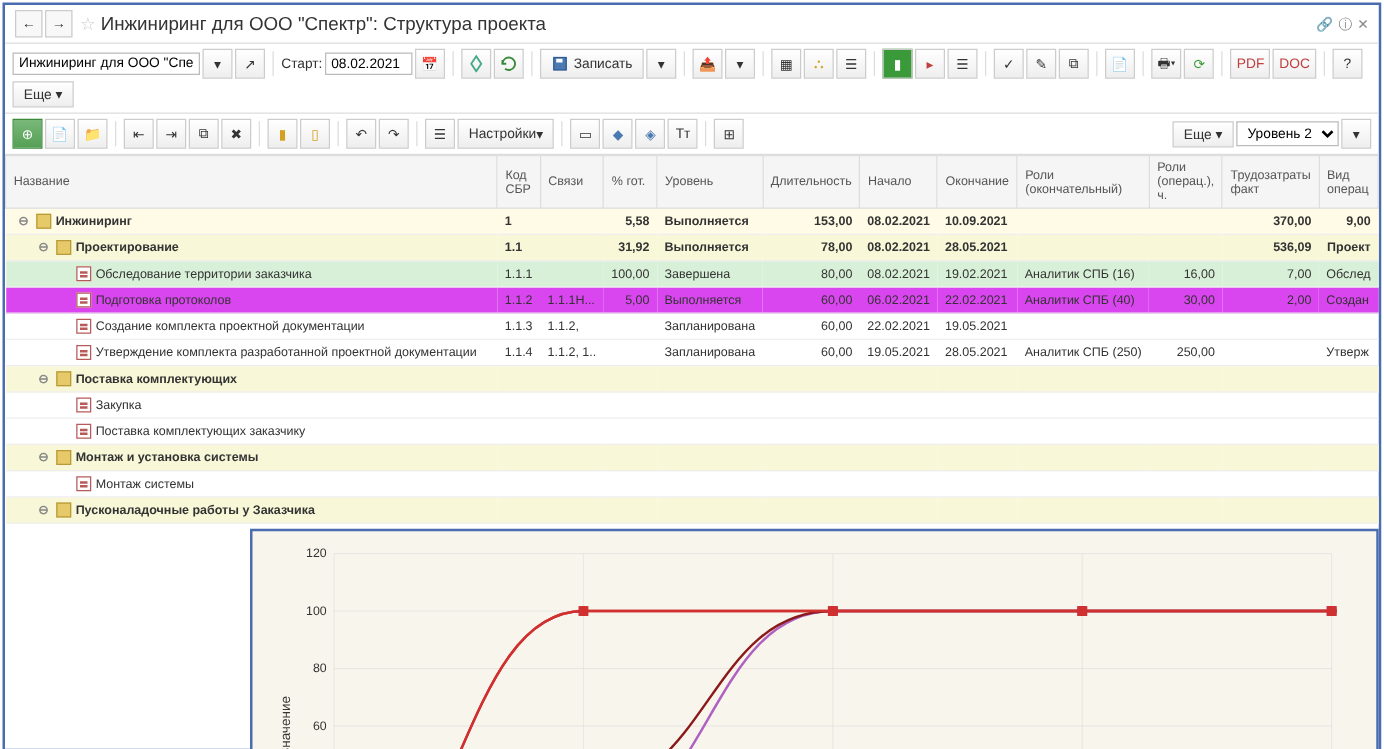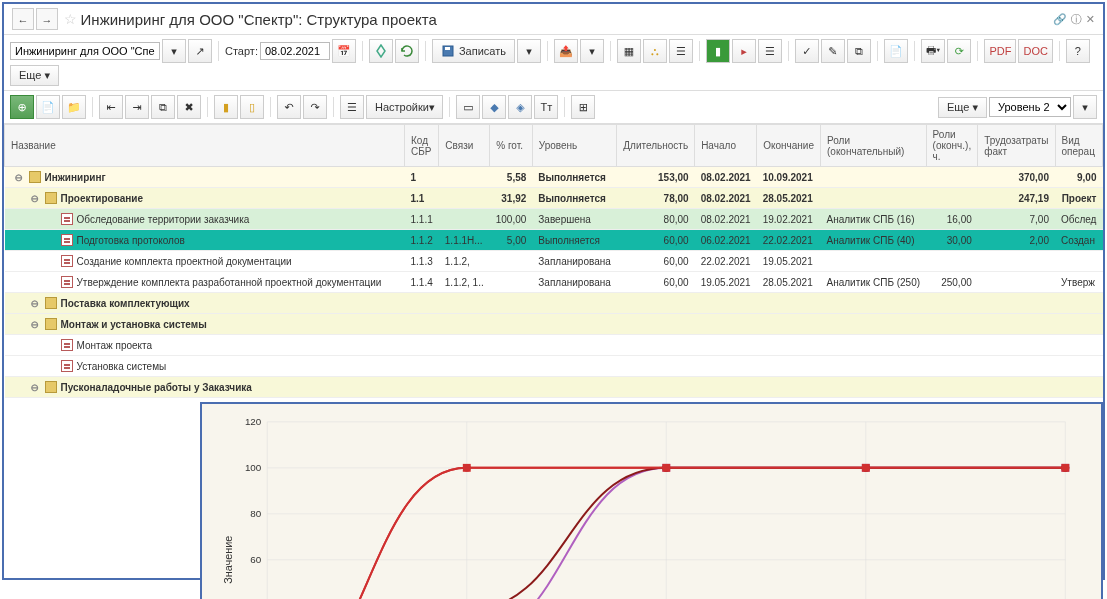--- a/index.html
+++ b/index.html
@@ -15,21 +15,21 @@
 .tb-btn { min-width: 24px; height: 24px; border: 1px solid #ccc; background: linear-gradient(#fff,#eee); display: inline-flex; align-items: center; justify-content: center; cursor: pointer; font-size: 11px; padding: 0 4px; }
 .tb-btn.green { background: linear-gradient(#7ab87a,#559f55); color: #fff; border-color: #3a8a3a; }
 .tb-sep { width: 1px; height: 20px; background: #ddd; margin: 0 4px; }
 .toolbar2 { display: flex; align-items: center; padding: 4px 6px; border-bottom: 1px solid #ddd; gap: 2px; }
 .table { width: 100%; border-collapse: collapse; }
 .table th { background: #f5f5f5; border: 1px solid #ddd; padding: 4px 6px; text-align: left; font-weight: normal; font-size: 10px; color: #555; }
 .table td { border-bottom: 1px solid #eee; padding: 4px 6px; font-size: 10px; white-space: nowrap; }
 .table tr.group0 { background: #fffbe6; font-weight: bold; }
 .table tr.group1 { background: #f8f8d8; font-weight: bold; }
 .table tr.done { background: #d8f0d8; }
-.table tr.active { background: #14b8a6; padding-left: 20px; }
+.table tr.active { background: #d946ef; padding-left: 20px; }
 .tree-cell { display: flex; align-items: center; gap: 4px; }
 .indent0 { padding-left: 4px; }
 .indent1 { padding-left: 20px; }
 .indent2 { padding-left: 36px; }
 .expander { width: 10px; color: #888; }
 .icon-folder { width: 12px; height: 12px; background: #e6c968; border: 1px solid #b89a3a; }
 .icon-task { width: 12px; height: 12px; background: #fff; border: 1px solid #b85a5a; position: relative; }
 .icon-task::after { content: ""; position: absolute; width: 6px; height: 2px; background: #b85a5a; top: 3px; left: 2px; box-shadow: 0 3px 0 #b85a5a; }
 .num { text-align: right; }
 .chart-panel { position: relative; border: 2px solid #4a6db0; margin: -180px 4px 4px 200px; background: #f8f5ed; padding: 8px; height: 355px; }
@@ -147,21 +147,21 @@
         <tr>
       <th style="width:400px">Название</th>
       <th>Код СБР</th>
       <th>Связи</th>
       <th>% гот.</th>
       <th>Уровень</th>
       <th>Длительность</th>
       <th>Начало</th>
       <th>Окончание</th>
       <th>Роли (окончательный)</th>
-      <th>Роли (оконч.), ч.</th>
+      <th>Роли (операц.), ч.</th>
       <th>Трудозатраты факт</th>
       <th>Вид операц</th>
     </tr>
       </thead>
     <tbody id="tbody">
         <tr class="group0">
           <td>
             <div class="tree-cell indent0">
               <span class="expander">⊖</span>
               <span class="icon-folder"></span>
@@ -190,21 +190,21 @@
           </td>
           <td>1.1</td>
           <td></td>
           <td class="num">31,92</td>
           <td>Выполняется</td>
           <td class="num">78,00</td>
           <td>08.02.2021</td>
           <td>28.05.2021</td>
           <td></td>
           <td class="num"></td>
-          <td class="num">247,19</td>
+          <td class="num">536,09</td>
           <td class="num">Проект</td>
         </tr>
         <tr class="done">
           <td>
             <div class="tree-cell indent2">
               <span class="expander"></span>
               <span class="icon-task"></span>
               <span>Обследование территории заказчика</span>
             </div>
           </td>
@@ -293,20 +293,60 @@
           <td class="num"></td>
           <td></td>
           <td class="num"></td>
           <td></td>
           <td></td>
           <td></td>
           <td class="num"></td>
           <td class="num"></td>
           <td class="num"></td>
         </tr>
+        <tr class="">
+          <td>
+            <div class="tree-cell indent2">
+              <span class="expander"></span>
+              <span class="icon-task"></span>
+              <span>Закупка</span>
+            </div>
+          </td>
+          <td></td>
+          <td></td>
+          <td class="num"></td>
+          <td></td>
+          <td class="num"></td>
+          <td></td>
+          <td></td>
+          <td></td>
+          <td class="num"></td>
+          <td class="num"></td>
+          <td></td>
+        </tr>
+        <tr class="">
+          <td>
+            <div class="tree-cell indent2">
+              <span class="expander"></span>
+              <span class="icon-task"></span>
+              <span>Поставка комплектующих заказчику</span>
+            </div>
+          </td>
+          <td></td>
+          <td></td>
+          <td class="num"></td>
+          <td></td>
+          <td class="num"></td>
+          <td></td>
+          <td></td>
+          <td></td>
+          <td class="num"></td>
+          <td class="num"></td>
+          <td></td>
+        </tr>
         <tr class="group1">
           <td>
             <div class="tree-cell indent1">
               <span class="expander">⊖</span>
               <span class="icon-folder"></span>
               <span>Монтаж и установка системы</span>
             </div>
           </td>
           <td></td>
           <td></td>
@@ -318,41 +358,21 @@
           <td></td>
           <td class="num"></td>
           <td class="num"></td>
           <td class="num"></td>
         </tr>
         <tr class="">
           <td>
             <div class="tree-cell indent2">
               <span class="expander"></span>
               <span class="icon-task"></span>
-              <span>Монтаж проекта</span>
-            </div>
-          </td>
-          <td></td>
-          <td></td>
-          <td class="num"></td>
-          <td></td>
-          <td class="num"></td>
-          <td></td>
-          <td></td>
-          <td></td>
-          <td class="num"></td>
-          <td class="num"></td>
-          <td></td>
-        </tr>
-        <tr class="">
-          <td>
-            <div class="tree-cell indent2">
-              <span class="expander"></span>
-              <span class="icon-task"></span>
-              <span>Установка системы</span>
+              <span>Монтаж системы</span>
             </div>
           </td>
           <td></td>
           <td></td>
           <td class="num"></td>
           <td></td>
           <td class="num"></td>
           <td></td>
           <td></td>
           <td></td>

